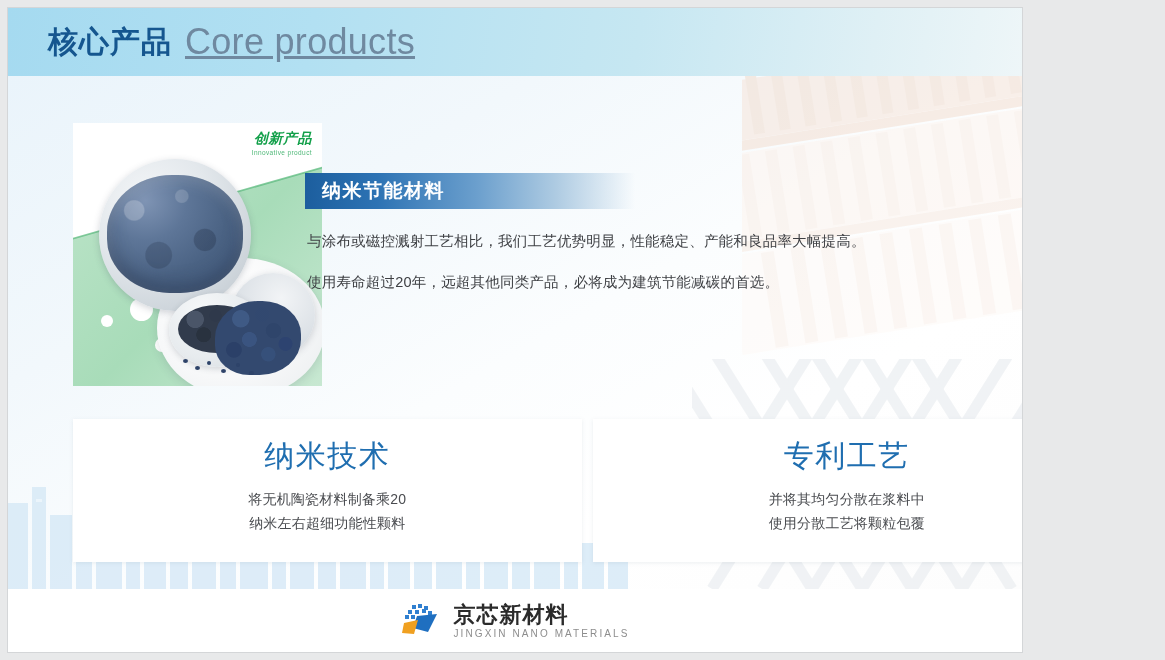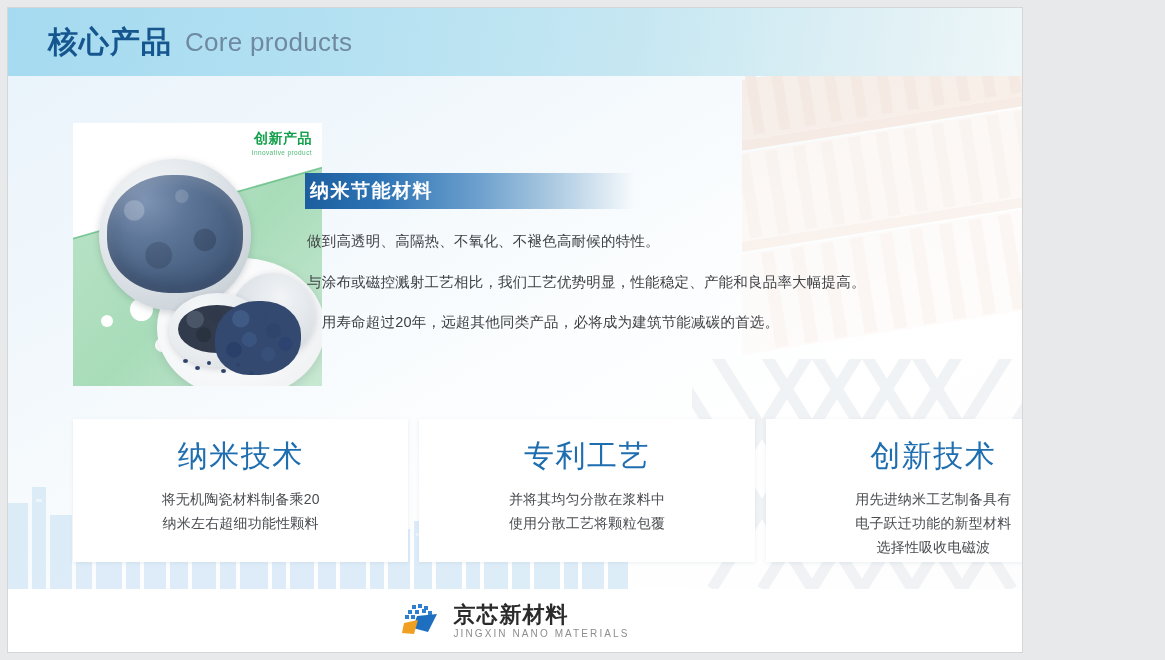--- a/index.html
+++ b/index.html
@@ -24,22 +24,22 @@
   }
   .header-inner{
     position:absolute; left:40px; top:0; height:68px;
     display:flex; align-items:center; gap:13px;
   }
   .title-cn{
     font-size:30px; font-weight:bold; color:#15568f;
     letter-spacing:1px; line-height:1;
   }
   .title-en{
-    font-size:26px; color:#6f89a0; font-weight:400;
-    letter-spacing:.3px; line-height:1;
+    font-size:36px; color:#6f89a0; font-weight:400;
+    letter-spacing:.3px; line-height:1;text-decoration:underline;
   }
   
   .body{
     position:absolute; left:0; top:68px; width:100%; height:513px;
     background:
       linear-gradient(150deg,#eaf4fb 0%,#f2f8fc 28%,#fbfdfe 52%,#ffffff 72%,#fdfdfd 100%);
     overflow:hidden;
   }
   
   .bg-building{
@@ -72,21 +72,21 @@
     position:absolute; left:0; bottom:0; width:100%; height:100%;
     background:linear-gradient(to right,#59b97c,#59b97c);
     clip-path:polygon(0 43.6%,100% 16.6%,100% 17.3%,0 44.3%);
     opacity:.75;
   }
   .ph-label{
     position:absolute; right:10px; top:6px; text-align:right; z-index:6;
   }
   .ph-label .cn{
     font-size:14px; font-weight:bold; color:#13a04a; letter-spacing:.5px;
-    display:block; line-height:1.3;
+    display:block; line-height:1.3;font-style:italic;
   }
   .ph-label .en{
     font-size:6.5px; color:#4fb878; letter-spacing:.4px; display:block;
     margin-top:2px;
   }
   .dish{
     position:absolute; z-index:4; border-radius:50%;
   }
   
   .dish-big{
@@ -162,21 +162,21 @@
   .circle-deco{
     position:absolute; z-index:2; border-radius:50%; background:#ffffff;
   }
   
   .titlebar{
     position:absolute; left:297px; top:97px; width:330px; height:36px;
     background:linear-gradient(to right,#1c5e9e 0%,#2d73b4 22%,#6b9fcd 52%,#aecbe2 76%,rgba(235,243,249,0) 100%);
     display:flex; align-items:center;
   }
   .titlebar span{
-    margin-left:5px; color:#ffffff; font-size:19px; font-weight:bold;
+    margin-left:17px; color:#ffffff; font-size:19px; font-weight:bold;
     letter-spacing:1.5px;
   }
   .paras{ position:absolute; left:299px; top:158px; width:660px; }
   .paras p{
     font-size:14.5px; color:#3d3f43; line-height:1; margin-bottom:26px;
     letter-spacing:.2px;
   }
   
   .cards{
     position:absolute; left:65px; top:343px; width:1028px; height:143px;
@@ -368,21 +368,20 @@
       <div class="speck" style="left:148px;top:246px;width:5px;height:4px;"></div>
       <div class="speck" style="left:163px;top:240px;width:4px;height:4px;"></div>
       <div class="speck" style="left:176px;top:248px;width:5px;height:4px;"></div>
     </div>
 
     <div class="titlebar">
       <span>纳米节能材料</span>
     </div>
 
     <div class="paras">
-      <p>做到高透明、高隔热、不氧化、不褪色高耐候的特性。</p>
       <p>与涂布或磁控溅射工艺相比，我们工艺优势明显，性能稳定、产能和良品率大幅提高。</p>
       <p>使用寿命超过20年，远超其他同类产品，必将成为建筑节能减碳的首选。</p>
     </div>
 
     <div class="cards">
 
       <div class="card">
         <div class="card-title">纳米技术</div>
         <div class="card-lines">
           <div>将无机陶瓷材料制备乘20</div>
@@ -391,28 +390,20 @@
       </div>
 
       <div class="card">
         <div class="card-title">专利工艺</div>
         <div class="card-lines">
           <div>并将其均匀分散在浆料中</div>
           <div>使用分散工艺将颗粒包覆</div>
         </div>
       </div>
 
-      <div class="card">
-        <div class="card-title">创新技术</div>
-        <div class="card-lines">
-          <div>用先进纳米工艺制备具有</div>
-          <div>电子跃迁功能的新型材料</div>
-          <div>选择性吸收电磁波</div>
-        </div>
-      </div>
 
 
     </div>
   </div>
 
   <div class="footer">
     <div class="logo">
       <svg width="44" height="38" viewBox="0 0 44 38">
         <g fill="#2f7fd0">
           <rect x="12" y="2" width="4" height="4"></rect>

